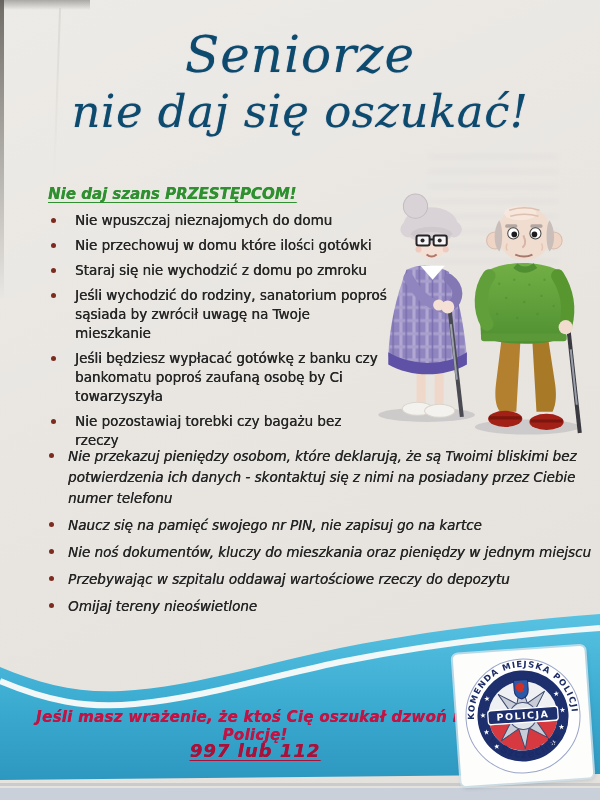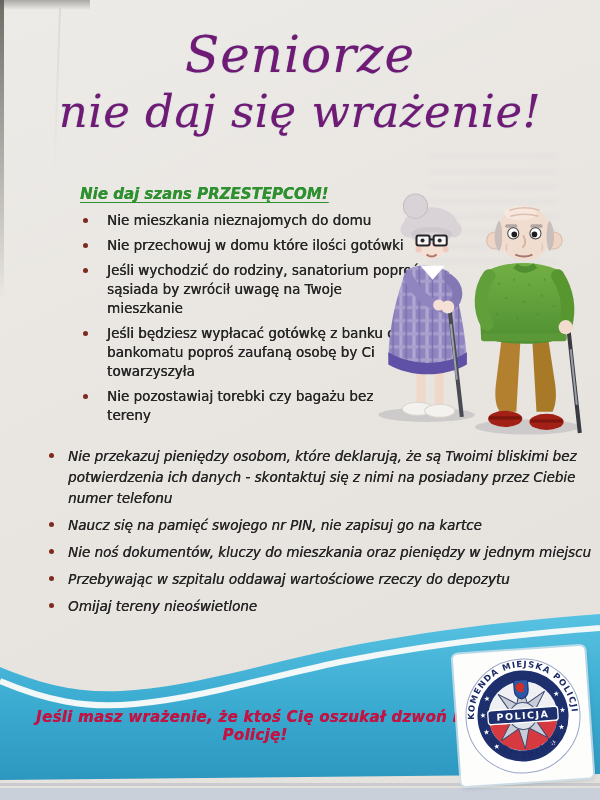--- a/index.html
+++ b/index.html
@@ -11,27 +11,27 @@
              background:linear-gradient(#6f6c66,rgba(111,108,102,0));}
   .corner-shade{position:absolute;left:0;top:0;width:90px;height:10px;
              background:linear-gradient(rgba(90,88,84,.45),rgba(90,88,84,0));}
   .crease{position:absolute;left:56px;top:8px;width:2px;height:175px;opacity:.55;
           background:linear-gradient(#cfccc5,rgba(207,204,197,0));transform:rotate(2deg);}
   .bleed{position:absolute;right:42px;top:148px;width:130px;height:115px;opacity:.30;
          background:repeating-linear-gradient(0deg,rgba(135,138,150,.28) 0 3px,transparent 3px 15px);
          filter:blur(2.5px);}
 
   .title{position:absolute;left:0;top:26px;width:600px;text-align:center;
-         font-family:"DejaVu Serif",serif;font-style:italic;color:#701a75;
+         font-family:"DejaVu Serif",serif;font-style:italic;color:#0c4a6e;
          text-shadow:0 0 1px rgba(42,69,128,.55);}
   .title .l1{font-size:50px;line-height:58px;letter-spacing:1px;}
   .title .l2{font-size:45px;line-height:56px;letter-spacing:.5px;}
 
   .section{position:absolute;}
-  #section1{left:48px;top:184px;width:340px;margin-left:32px;}
+  #section1{left:48px;top:184px;width:340px;}
   #section2{left:46px;top:446px;width:558px;}
   .sec-heading{display:inline-block;margin:0 0 8px 0;font-size:15px;font-weight:bold;font-style:italic;
          color:#2f9030;text-decoration:underline;text-underline-offset:3px;
          text-shadow:.3px 0 #2f9030;}
   ul.tips{list-style:none;margin:0;padding:0;}
   ul.tips li{position:relative;white-space:pre-line;color:#262626;
          font-size:13.5px;text-shadow:.35px 0 #262626;}
   #section1 ul.tips li{padding-left:27px;line-height:19px;margin-bottom:6px;}
   #section2 ul.tips li{padding-left:22px;line-height:21px;margin-bottom:6px;font-style:italic;}
   ul.tips li::before{content:"";position:absolute;left:3px;top:7px;width:5px;height:5px;
@@ -59,35 +59,36 @@
 
 <div class="photo">
   <div class="paper"></div>
   <div class="edge-left"></div>
   <div class="corner-shade"></div>
   <div class="crease"></div>
   <div class="bleed"></div>
 
   <div class="title">
     <div class="l1">Seniorze</div>
-    <div class="l2">nie daj się wrażenie!</div>
+    <div class="l2">nie daj się oszukać!</div>
   </div>
 
   <div class="section" id="section1">
     <h2 class="sec-heading">Nie daj szans PRZESTĘPCOM!</h2>
     <ul class="tips">
 
-    <li>Nie mieszkania nieznajomych do domu</li>
+    <li>Nie wpuszczaj nieznajomych do domu</li>
         <li>Nie przechowuj w domu które ilości gotówki</li>
+        <li>Staraj się nie wychodzić z domu po zmroku</li>
         <li>Jeśli wychodzić do rodziny, sanatorium poproś
 sąsiada by zwrócił uwagę na Twoje mieszkanie</li>
         <li>Jeśli będziesz wypłacać gotówkę z banku czy
 bankomatu poproś zaufaną osobę by Ci
 towarzyszyła</li>
-        <li>Nie pozostawiaj torebki czy bagażu bez tereny</li>
+        <li>Nie pozostawiaj torebki czy bagażu bez rzeczy</li>
       </ul>
   </div>
 
   <svg class="couple" viewBox="0 0 220 250">
     <defs>
       <pattern id="plaid" width="13" height="13" patternUnits="userSpaceOnUse">
         <rect width="13" height="13" fill="#9185bf"></rect>
         <rect x="5" width="3" height="13" fill="#b2a8d3"></rect>
         <rect y="5" width="13" height="3" fill="#aaa0cd"></rect>
         <rect x="11" width="1.5" height="13" fill="#7a6fae"></rect>
@@ -199,20 +200,21 @@
         <stop offset="0" stop-color="#58c2e2"></stop>
         <stop offset=".5" stop-color="#3dadd2"></stop>
         <stop offset="1" stop-color="#2d97c0"></stop>
       </linearGradient>
     </defs>
     <path d="M0,55 C45,74 85,83 135,78 C200,72 260,53 340,36 C430,18 520,8 600,2 L600,162 L0,168 Z" fill="url(#wavegrad)"></path>
     <path d="M0,69 C45,88 85,97 135,92 C200,86 260,67 340,50 C430,32 520,22 600,16" fill="none" stroke="#f2f7f8" stroke-width="6"></path>
   </svg>
 
   <div class="alert">Jeśli masz wrażenie, że ktoś Cię oszukał dzwoń na Policję!</div>
+  <div class="phone">997 lub 112</div>
 
   <div class="logo-card">
     <svg width="130" height="130" viewBox="0 0 130 130">
       <defs>
         <path id="arcTop" d="M16,65 A49,49 0 0 1 114,65"></path>
         <path id="arcBot" d="M23,65 A42,42 0 0 0 107,65"></path>
         <clipPath id="lowerClip">
             <rect x="25" y="72" width="80" height="30"></rect>
           </clipPath>
       </defs>

